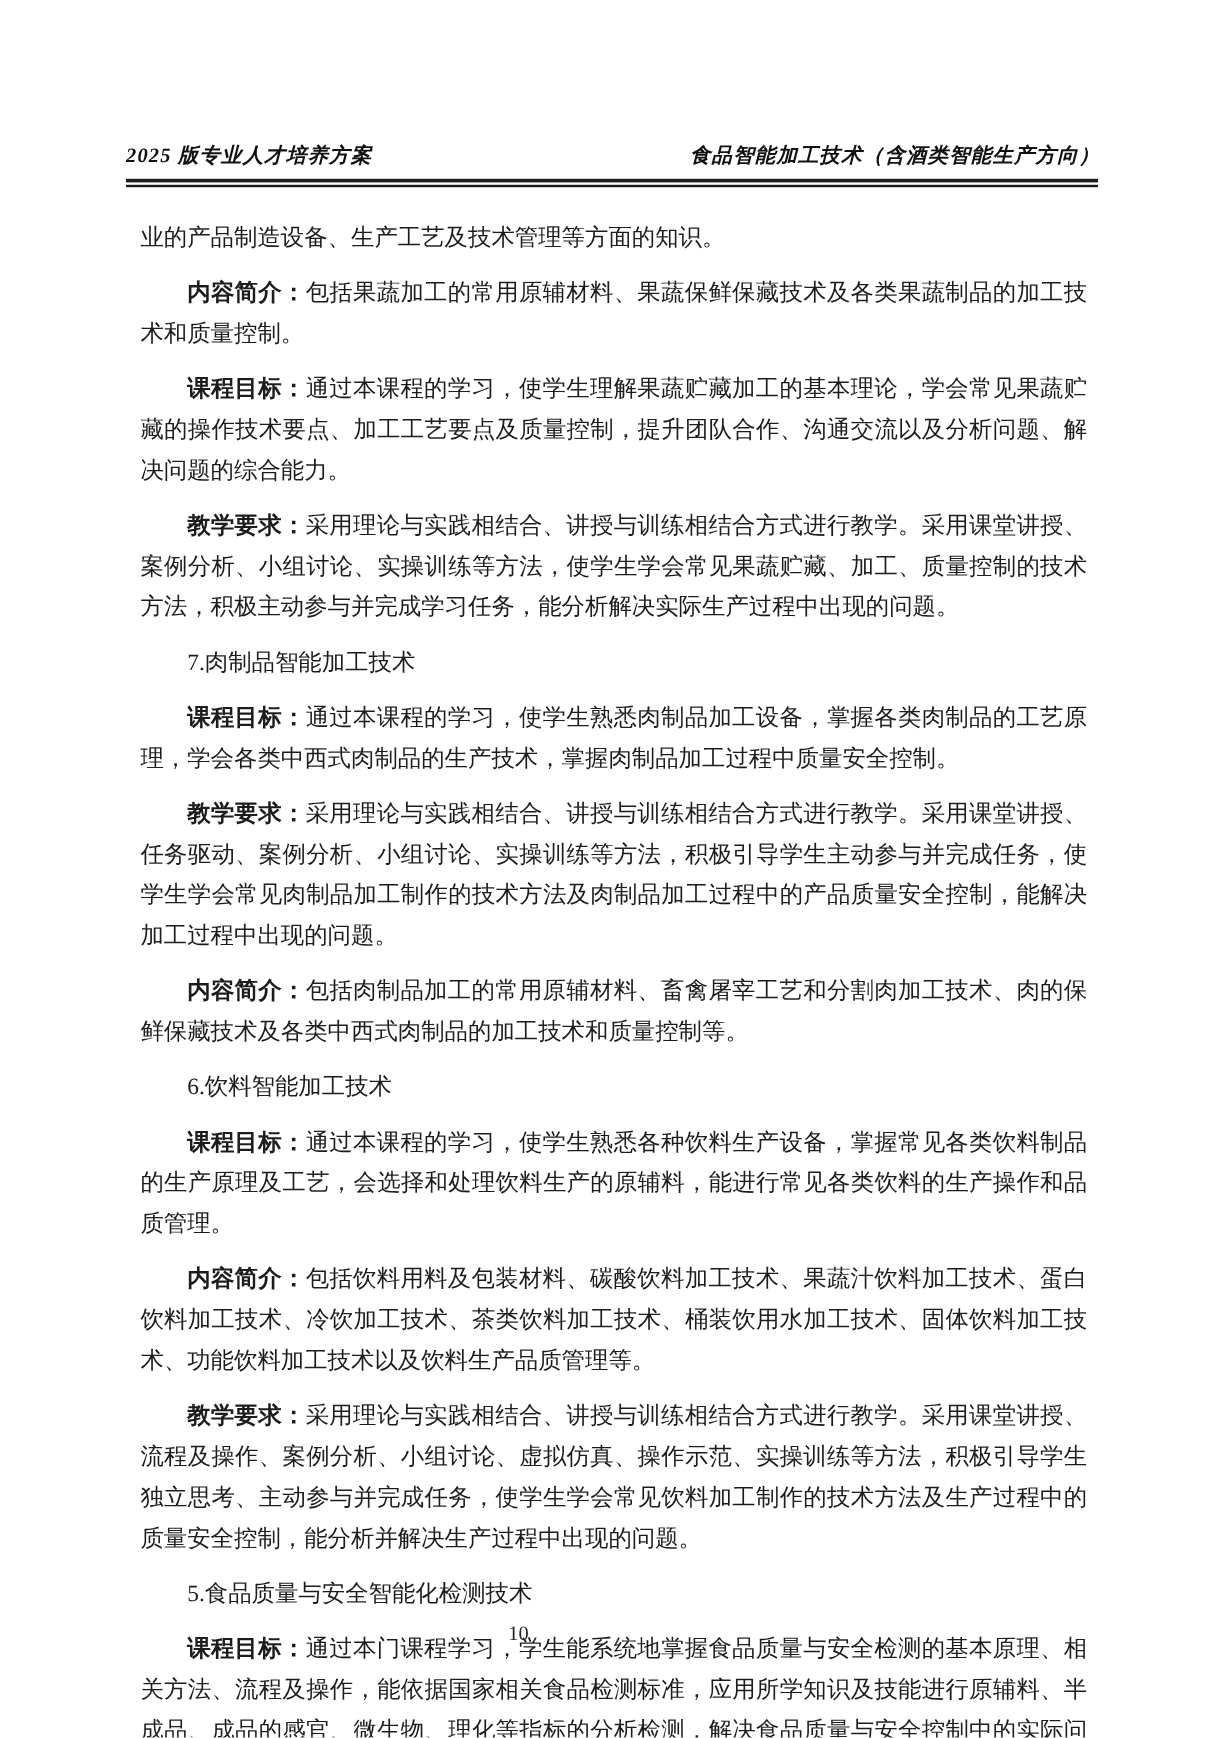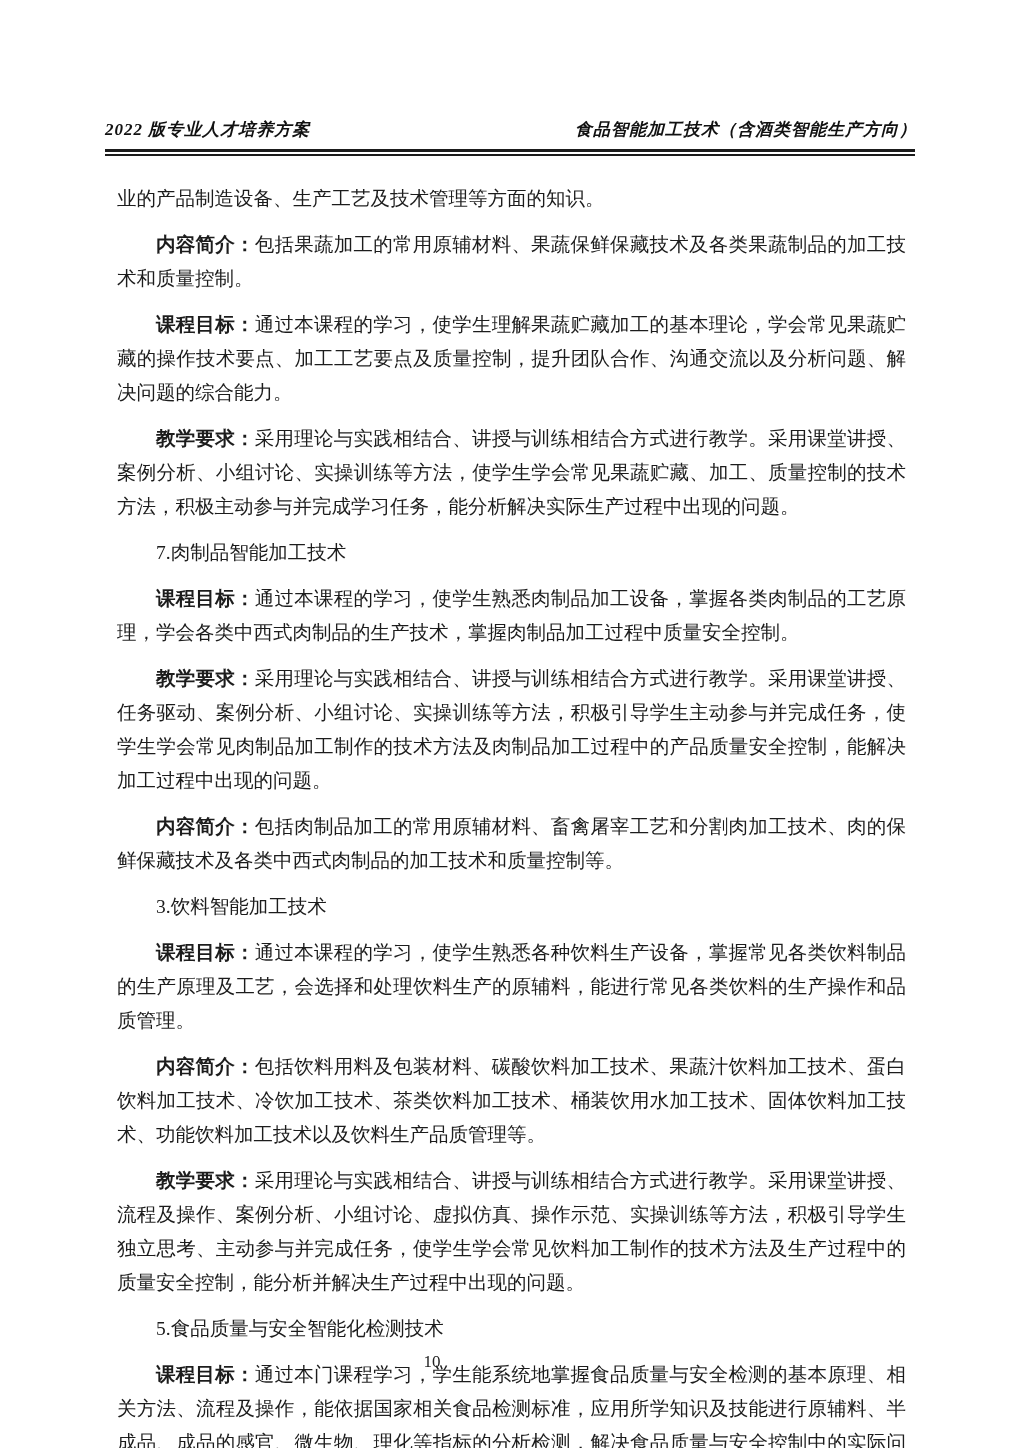--- a/index.html
+++ b/index.html
@@ -53,35 +53,35 @@
     width: 864px;
     text-align: center;
     font-size: 17px;
     color: #222;
   }
 </style>
 </head>
 <body>
 
 <div class="page-header">
-  <span>2022 版专业人才培养方案</span>
+  <span>2025 版专业人才培养方案</span>
   <span>食品智能加工技术（含酒类智能生产方向）</span>
 </div>
 <div class="header-rule"></div>
 
 <div class="content">
   <p class="para no-indent"><span class="label"></span><span>业的产品制造设备、生产工艺及技术管理等方面的知识。</span></p>
   <p class="para"><span class="label">内容简介：</span><span>包括果蔬加工的常用原辅材料、果蔬保鲜保藏技术及各类果蔬制品的加工技术和质量控制。</span></p>
   <p class="para"><span class="label">课程目标：</span><span>通过本课程的学习，使学生理解果蔬贮藏加工的基本理论，学会常见果蔬贮藏的操作技术要点、加工工艺要点及质量控制，提升团队合作、沟通交流以及分析问题、解决问题的综合能力。</span></p>
   <p class="para"><span class="label">教学要求：</span><span>采用理论与实践相结合、讲授与训练相结合方式进行教学。采用课堂讲授、案例分析、小组讨论、实操训练等方法，使学生学会常见果蔬贮藏、加工、质量控制的技术方法，积极主动参与并完成学习任务，能分析解决实际生产过程中出现的问题。</span></p>
   <p class="para"><span class="label"></span><span>7.肉制品智能加工技术</span></p>
   <p class="para"><span class="label">课程目标：</span><span>通过本课程的学习，使学生熟悉肉制品加工设备，掌握各类肉制品的工艺原理，学会各类中西式肉制品的生产技术，掌握肉制品加工过程中质量安全控制。</span></p>
   <p class="para"><span class="label">教学要求：</span><span>采用理论与实践相结合、讲授与训练相结合方式进行教学。采用课堂讲授、任务驱动、案例分析、小组讨论、实操训练等方法，积极引导学生主动参与并完成任务，使学生学会常见肉制品加工制作的技术方法及肉制品加工过程中的产品质量安全控制，能解决加工过程中出现的问题。</span></p>
   <p class="para"><span class="label">内容简介：</span><span>包括肉制品加工的常用原辅材料、畜禽屠宰工艺和分割肉加工技术、肉的保鲜保藏技术及各类中西式肉制品的加工技术和质量控制等。</span></p>
-  <p class="para"><span class="label"></span><span>3.饮料智能加工技术</span></p>
+  <p class="para"><span class="label"></span><span>6.饮料智能加工技术</span></p>
   <p class="para"><span class="label">课程目标：</span><span>通过本课程的学习，使学生熟悉各种饮料生产设备，掌握常见各类饮料制品的生产原理及工艺，会选择和处理饮料生产的原辅料，能进行常见各类饮料的生产操作和品质管理。</span></p>
   <p class="para"><span class="label">内容简介：</span><span>包括饮料用料及包装材料、碳酸饮料加工技术、果蔬汁饮料加工技术、蛋白饮料加工技术、冷饮加工技术、茶类饮料加工技术、桶装饮用水加工技术、固体饮料加工技术、功能饮料加工技术以及饮料生产品质管理等。</span></p>
   <p class="para"><span class="label">教学要求：</span><span>采用理论与实践相结合、讲授与训练相结合方式进行教学。采用课堂讲授、流程及操作、案例分析、小组讨论、虚拟仿真、操作示范、实操训练等方法，积极引导学生独立思考、主动参与并完成任务，使学生学会常见饮料加工制作的技术方法及生产过程中的质量安全控制，能分析并解决生产过程中出现的问题。</span></p>
   <p class="para"><span class="label"></span><span>5.食品质量与安全智能化检测技术</span></p>
   <p class="para"><span class="label">课程目标：</span><span>通过本门课程学习，学生能系统地掌握食品质量与安全检测的基本原理、相关方法、流程及操作，能依据国家相关食品检测标准，应用所学知识及技能进行原辅料、半成品、成品的感官、微生物、理化等指标的分析检测，解决食品质量与安全控制中的实际问题，胜任检验岗位工作，养成良好的职业道德，科学严谨、独立思考的习惯和较强的动手能力。</span></p>
   <p class="para"><span class="label">内容简介：</span><span>包括走进食品质量与安全智能化检测技术、粮油及其制品检测、糕点及饼干检测、肉及</span></p>
 </div>
 
 <div class="page-footer">10</div>
 

